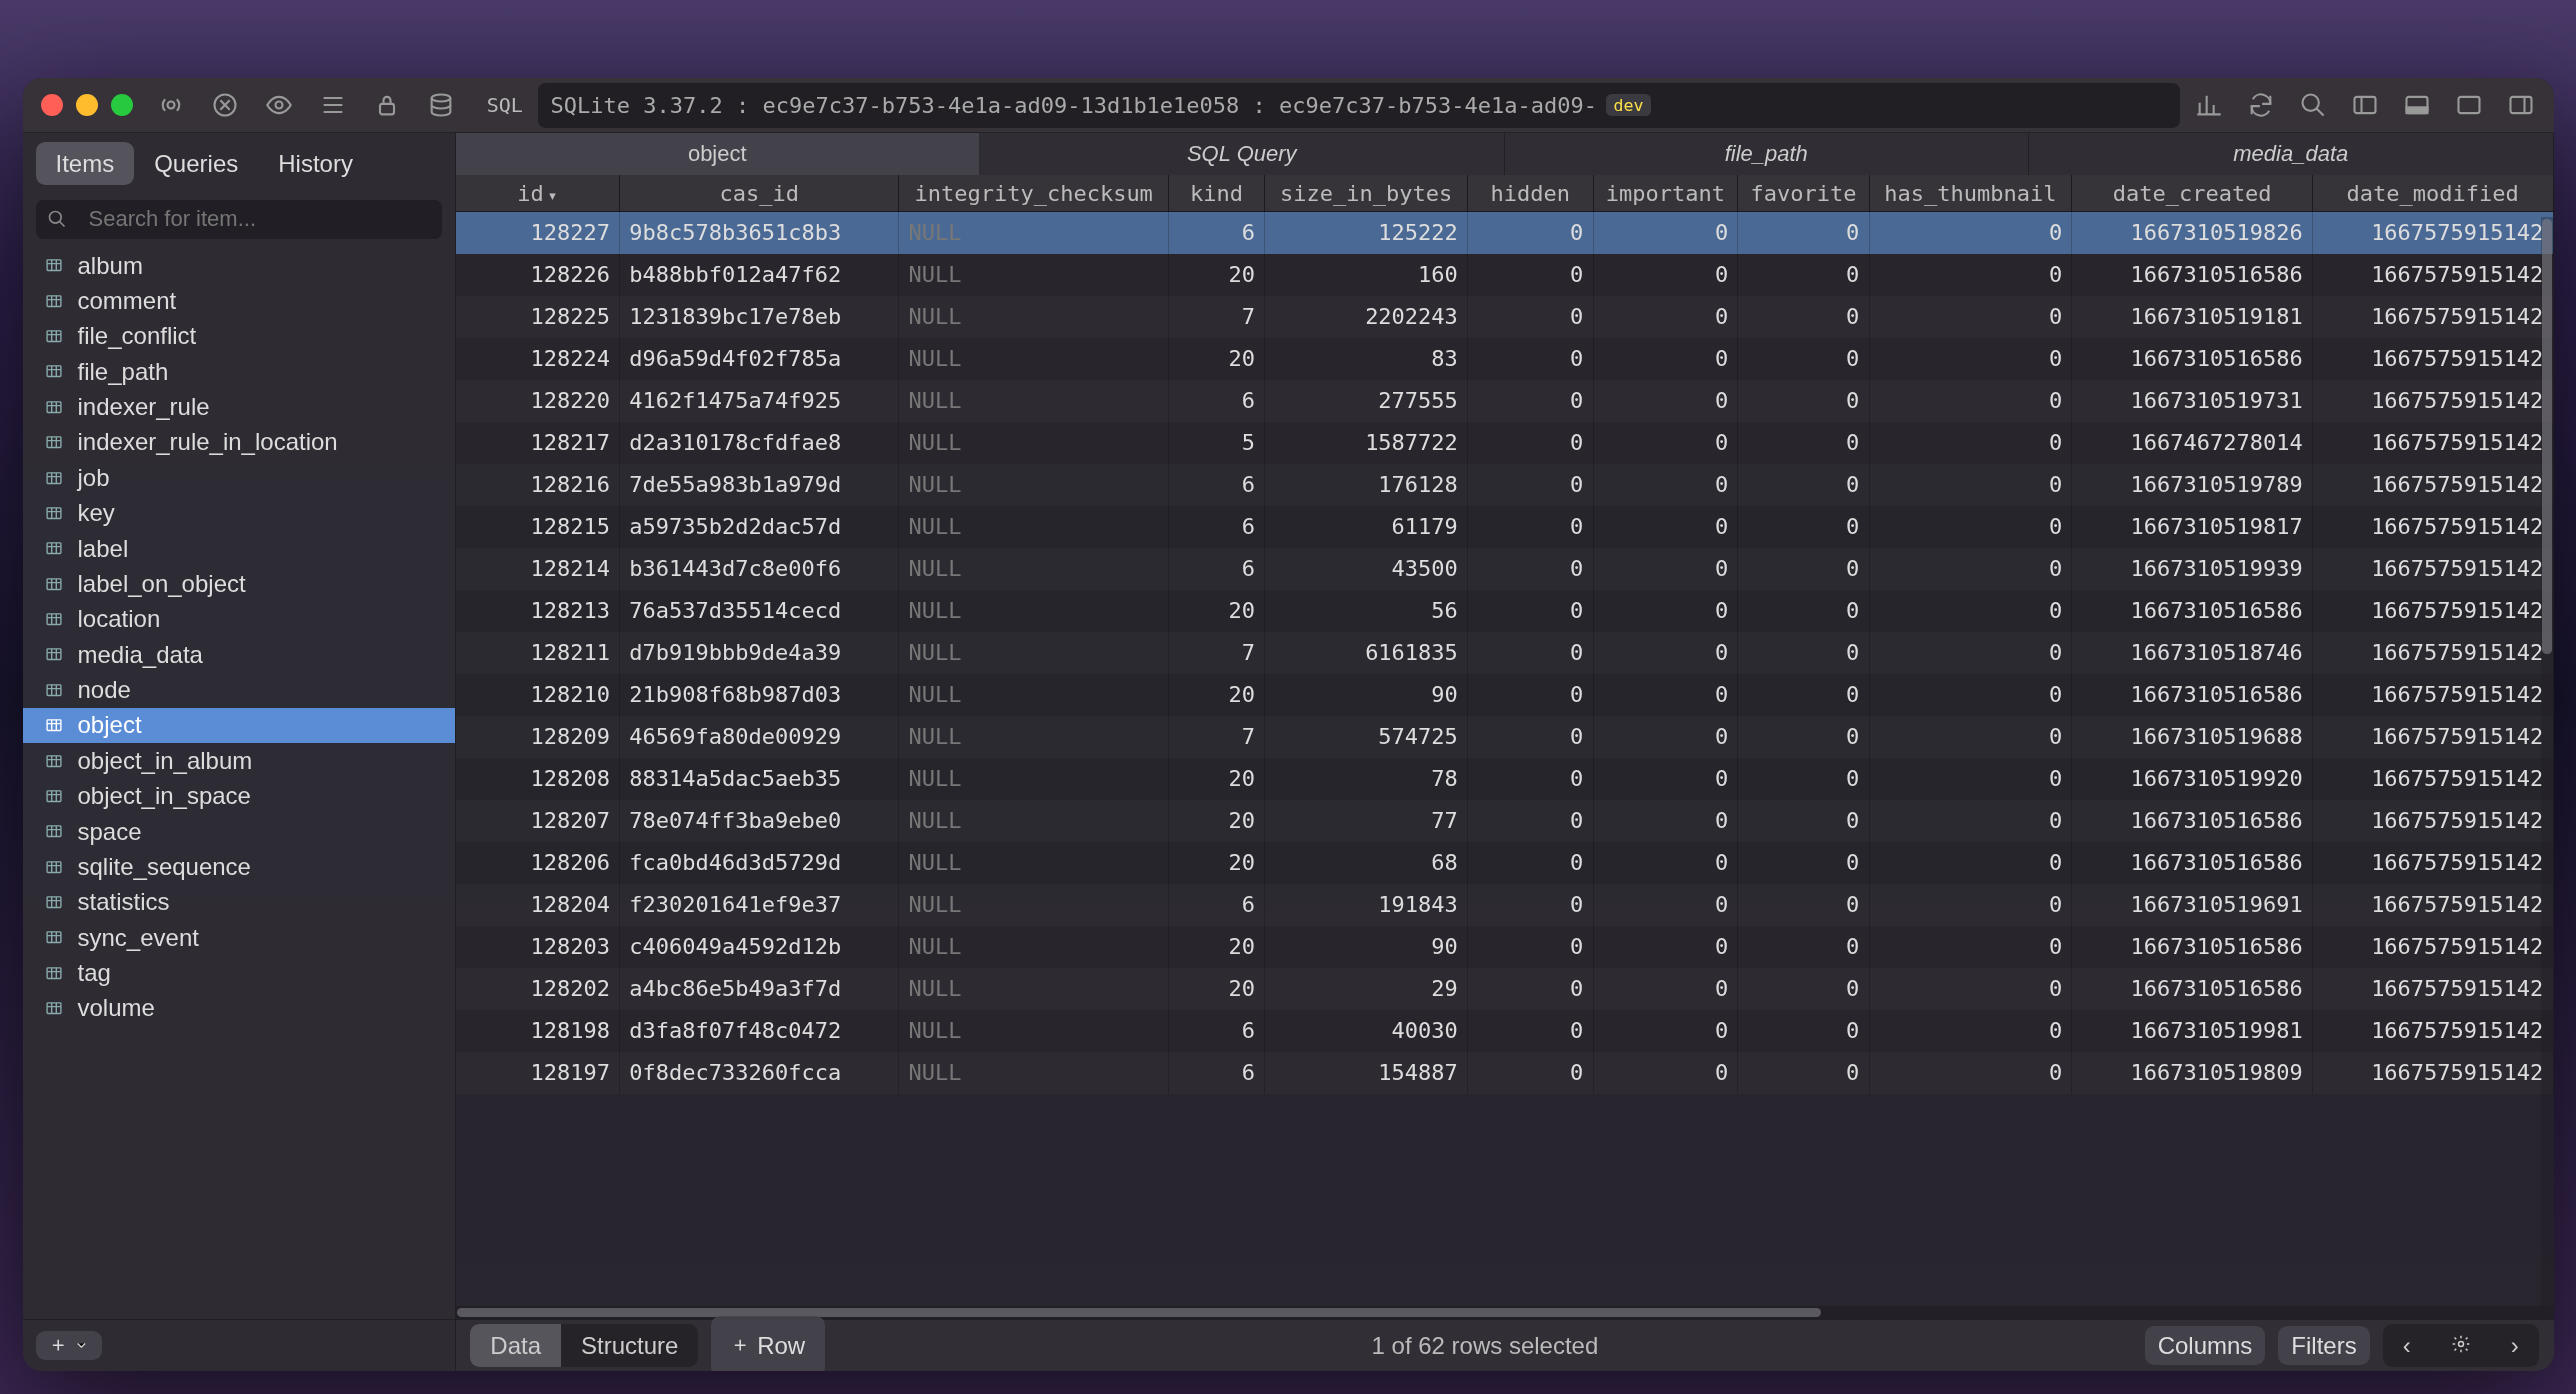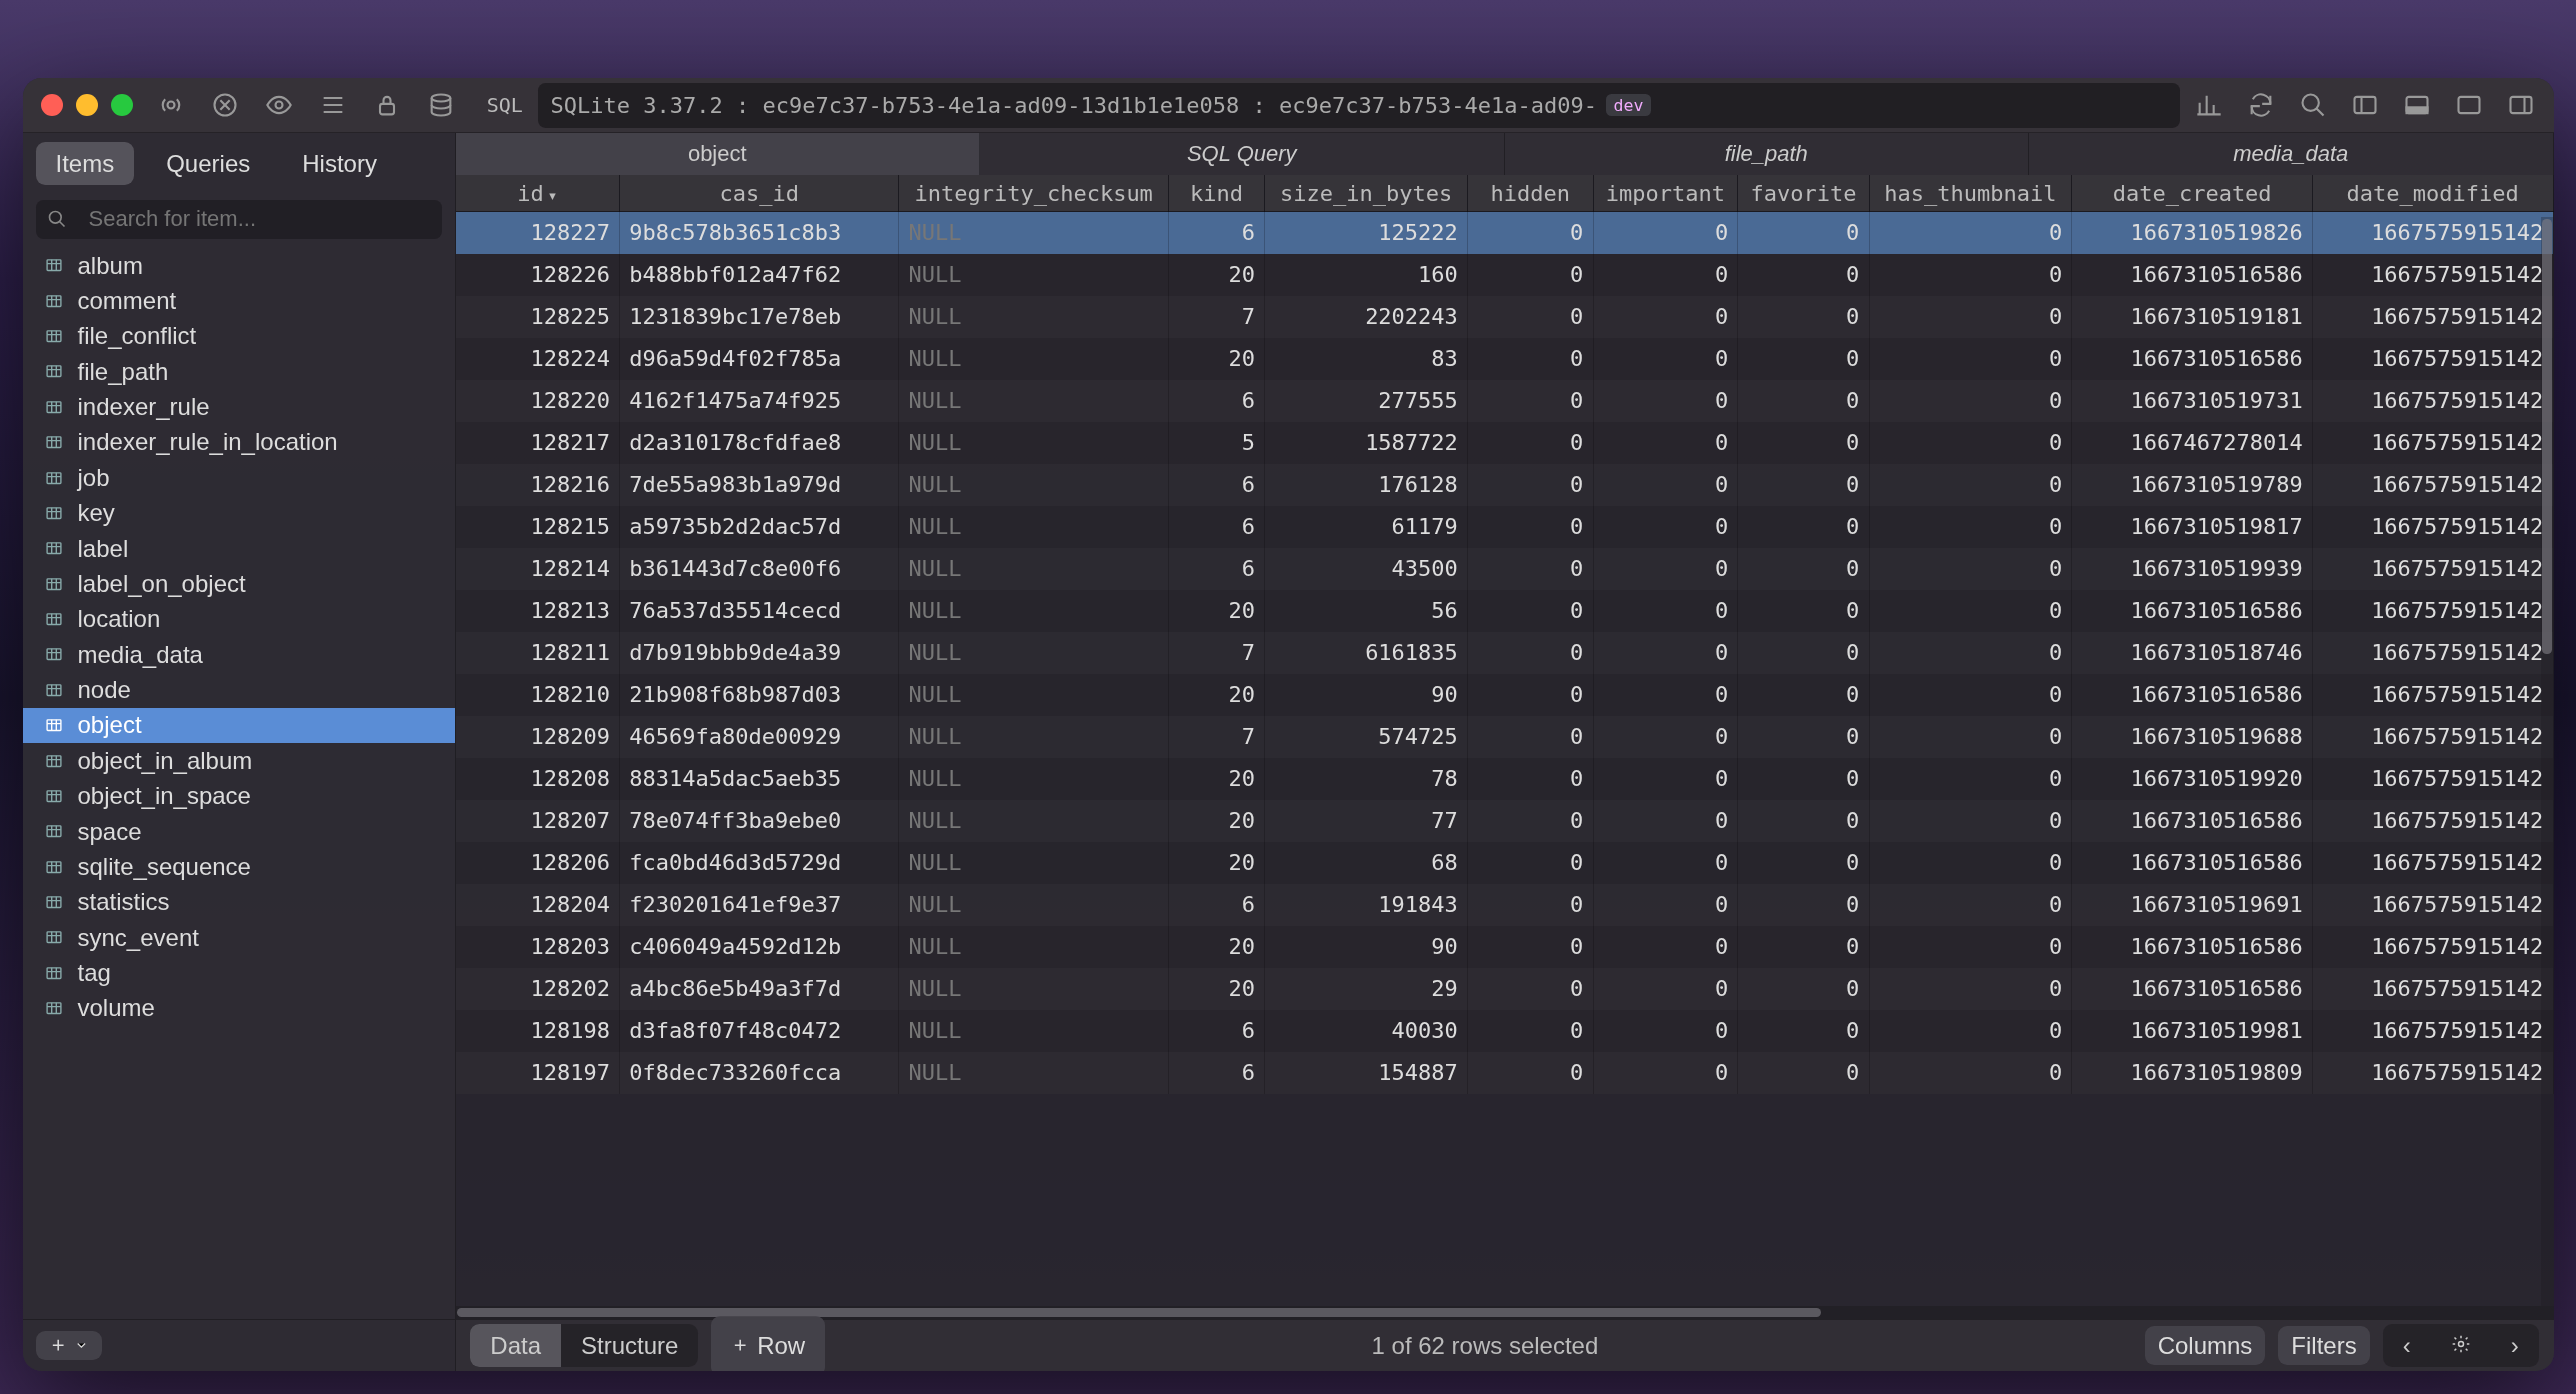--- a/index.html
+++ b/index.html
@@ -39,35 +39,35 @@
   flex: 1; height: 45px;
   background: rgba(20,18,22,0.6);
   border-radius: 7.4px;
   display: flex; align-items: center;
   padding: 0 13px;
   font-family: ui-monospace, Menlo, monospace;
   font-size: 22px; color: #aaa;
   gap: 9.2px;
 }
 .dev-badge {
-  background: #3a3a40; color: #f0abfc;
+  background: #3a3a40; color: #fde047;
   font-size: 16.6px; padding: 1.8px 7.4px;
   border-radius: 5.5px;
   font-family: ui-monospace, monospace;
 }
 .tb-right { display: flex; gap: 24px; align-items: center; }
 .body { flex: 1; display: flex; overflow: hidden; }
 .sidebar {
   width: 433px;
   background: rgba(48,45,52,0.8);
   display: flex; flex-direction: column;
   border-right: 0.9px solid rgba(0,0,0,0.3);
 }
 .sb-tabs {
-  display: flex; padding: 9.2px 13px; gap: 12px;
+  display: flex; padding: 9.2px 13px; gap: 0;
 }
 .sb-tab {
   padding: 7.4px 20px; color: #ddd; font-size: 24px;
   border-radius: 9.2px;
 }
 .sb-tab.active { background: rgba(90,88,95,0.9); }
 .sb-search {
   margin: 5.5px 13px;
   height: 39px;
   background: rgba(25,23,28,0.6);

